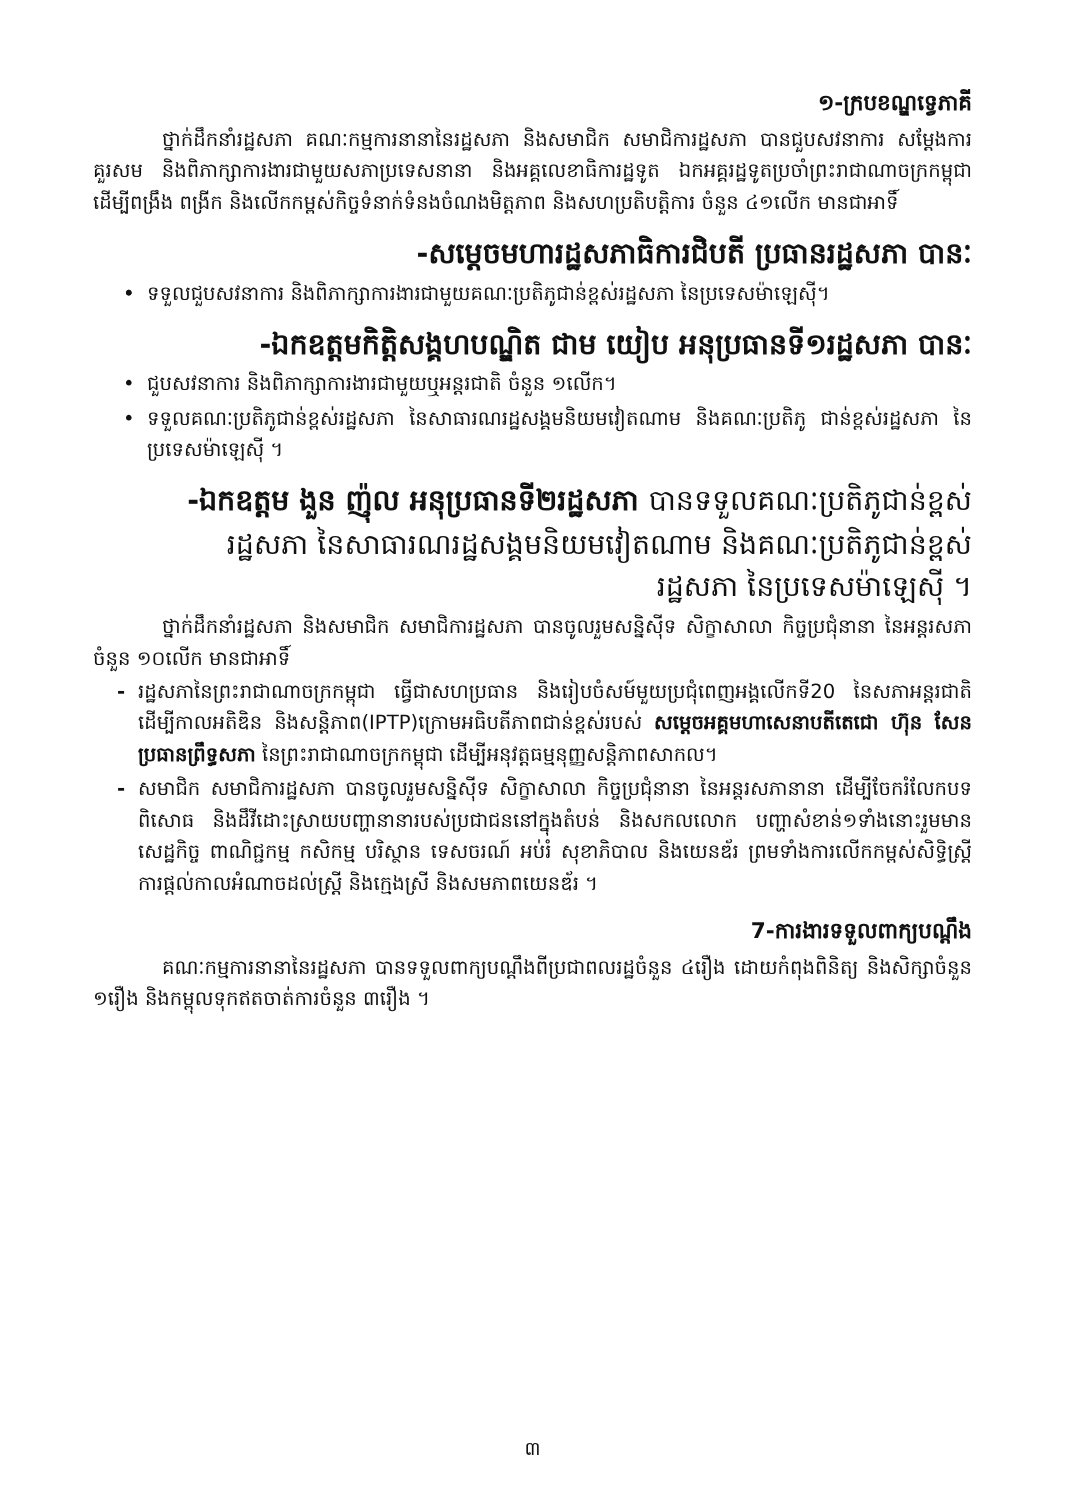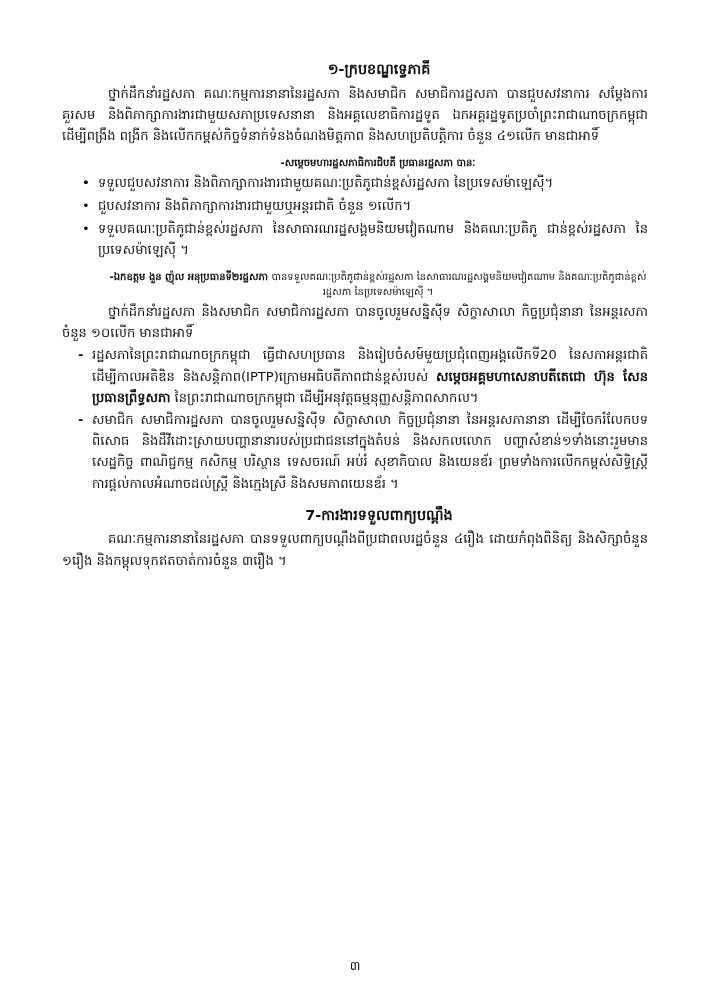--- a/index.html
+++ b/index.html
@@ -25,29 +25,29 @@
     font-size: 13.1px;
     line-height: 1.62;
     text-align: justify;
   }
   h2.section-heading {
     font-size: 14.4px;
     font-weight: bold;
     margin: 11px 0 2px 0;
     padding-left: 48px;
     line-height: 1.5;
-    text-align: center;
+    text-align: right;
   }
   h3.sub-heading {
-    font-size: 10px;
+    font-size: 19px;
     font-weight: bold;
     margin: 9px 0 2px 0;
     padding-left: 46px;
     line-height: 1.5;
-    text-align: center;
+    text-align: right;
   }
   p.para {
     margin: 0 0 1px 0;
     text-indent: 46px;
     text-align: justify;
   }
   ul.bullets {
     list-style: none;
     margin: 0 0 2px 0;
     padding: 0;
@@ -95,20 +95,21 @@
     <ul class="bullets">
       <li>
         <span class="marker">•</span>
       </li>
       <li>
         <span class="marker">•</span>
         <span>ទទួលជួបសវនាការ និងពិភាក្សាការងារជាមួយគណៈប្រតិភូជាន់ខ្ពស់រដ្ឋសភា នៃប្រទេសម៉ាឡេស៊ី។</span>
       </li>
     </ul>
 
+    <h3 class="sub-heading">-ឯកឧត្តមកិត្តិសង្គហបណ្ឌិត ជាម យៀប អនុប្រធានទី១រដ្ឋសភា បានៈ</h3>
     <ul class="bullets">
       <li>
         <span class="marker">•</span>
         <span>ជួបសវនាការ និងពិភាក្សាការងារជាមួយឬអន្តរជាតិ ចំនួន ១លើក។</span>
       </li>
       <li>
         <span class="marker">•</span>
         <span>ទទួលគណៈប្រតិភូជាន់ខ្ពស់រដ្ឋសភា នៃសាធារណរដ្ឋសង្គមនិយមវៀតណាម និងគណៈប្រតិភូ ជាន់ខ្ពស់រដ្ឋសភា នៃប្រទេសម៉ាឡេស៊ី ។</span>
       </li>
     </ul>

